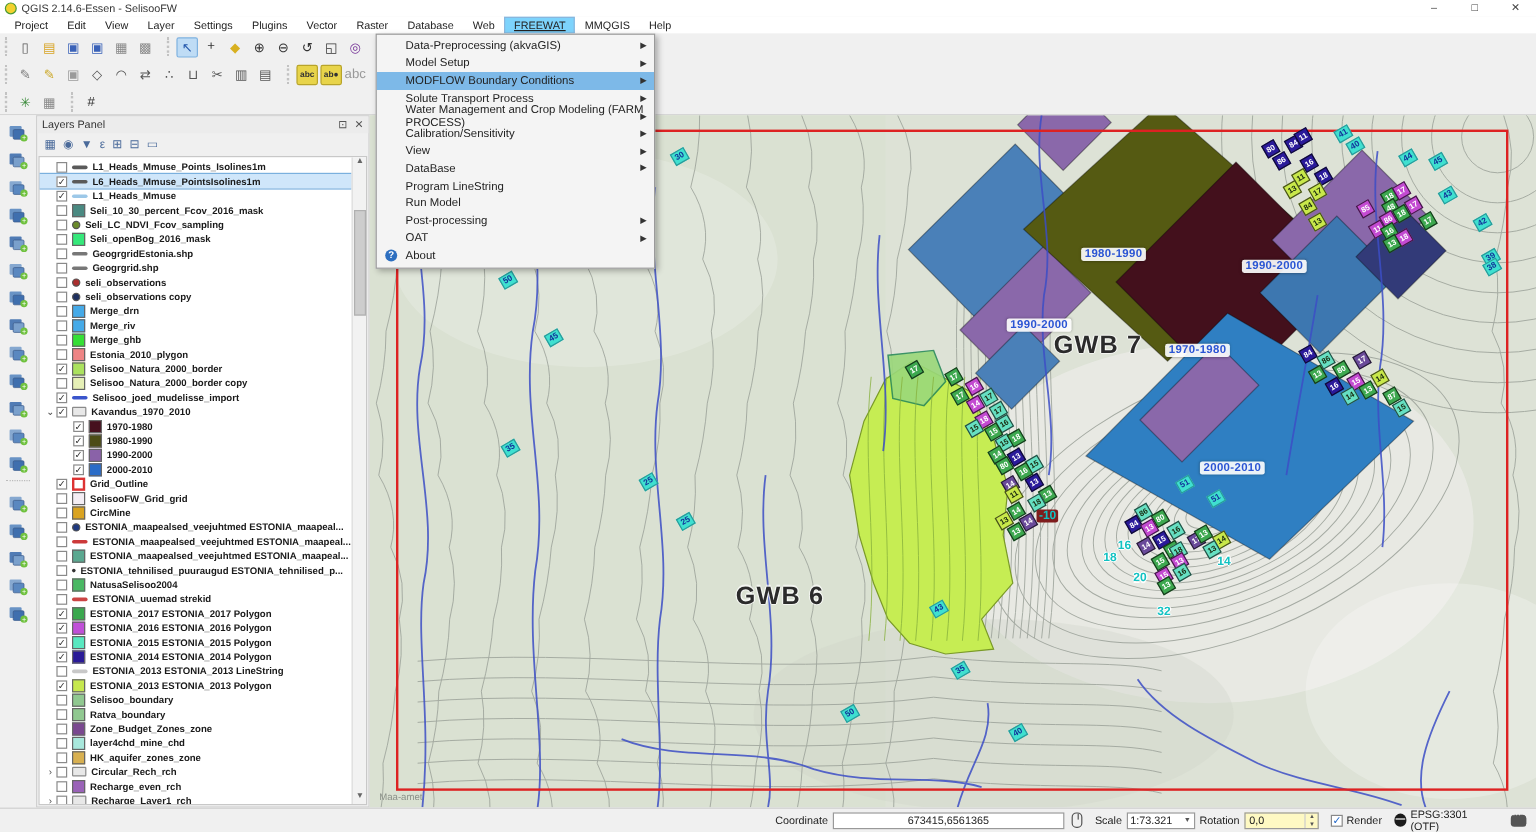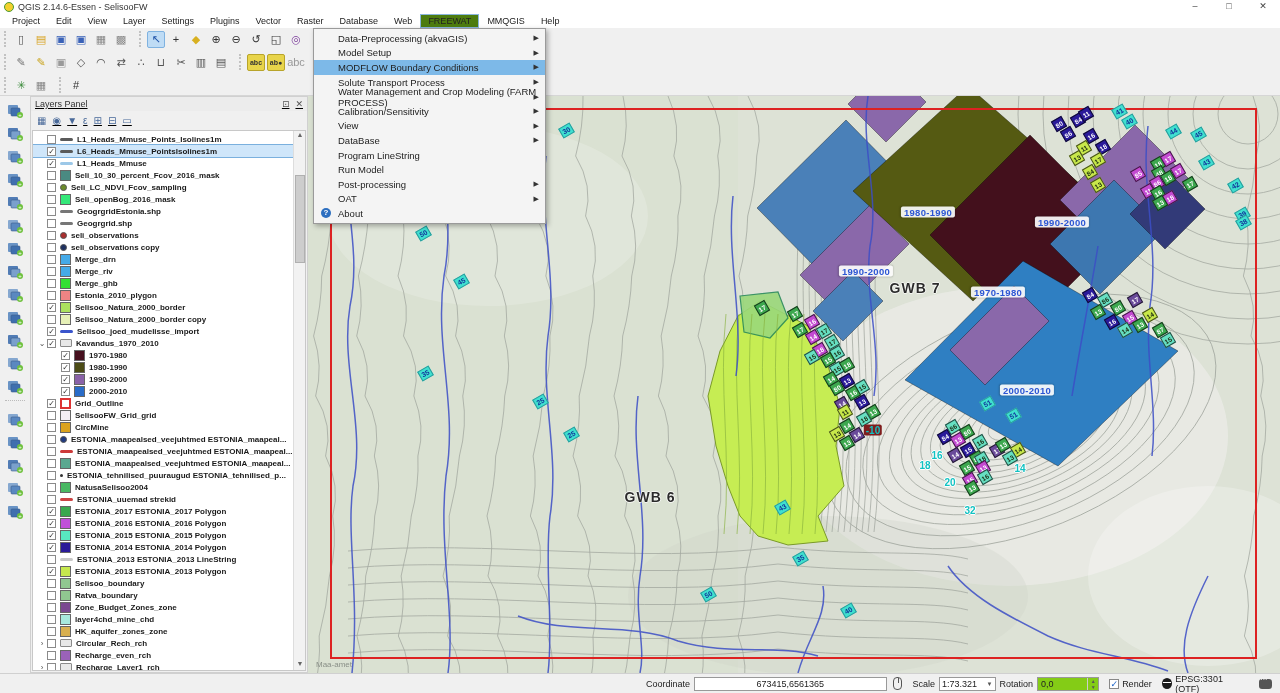--- a/index.html
+++ b/index.html
@@ -14,21 +14,21 @@
   .appicon:before { content:""; position:absolute; inset:0; border-radius:50%;
     background:#f3d12e; border:1.5px solid #4a9a35; }
   .title-text { flex:0 0 auto; }
   .win-controls { margin-left:auto; display:flex; }
   .win-btn { width:34px; height:14px; text-align:center; line-height:13px; font-size:9px; color:#444; }
 
   
   .menubar { position:absolute; left:0; top:14px; width:1280px; height:14px; background:#ffffff;
     display:flex; align-items:center; font-size:9px; color:#222; padding-left:4px; }
   .menu-item { padding:1px 7px; border:1px solid transparent; }
-  .menu-item.active { background:#4d7c0f; border-color:#8ab6dd; }
+  .menu-item.active { background:#7dd3fc; border-color:#8ab6dd;text-decoration:underline; }
 
   
   .toolbars { position:absolute; left:0; top:28px; width:1280px; height:68px; background:#f0f0f0;
     border-bottom:1px solid #d6d6d6; }
   .trow { display:flex; align-items:center; height:22px; padding-left:2px; }
   .trow2 { height:24px; } .trow3 { height:22px; }
   .thandle { width:5px; height:16px; margin:0 2px; border-left:2px dotted #c2c2c2; }
   .tbtn { width:18px; height:17px; margin:0 1px; display:flex; align-items:center; justify-content:center;
     font-size:11px; border:1px solid transparent; border-radius:2px; color:#555; background:transparent; }
   .tbtn.sel { background:#bfdcf5; border-color:#7fb2e0; }
@@ -36,21 +36,21 @@
   .tbtn.bookblue { background:#2d4f9e; color:#fff; font-weight:bold; font-size:10px; }
   .tsep { width:6px; }
 
   
   .left-toolbar { position:absolute; left:0; top:96px; width:30px; height:577px; background:#f0f0f0;
     display:flex; flex-direction:column; align-items:center; padding-top:3px; }
   .ltbtn { width:22px; height:22px; display:flex; align-items:center; justify-content:center; margin-bottom:1px; }
 
   
   .layers-panel { position:absolute; left:30px; top:96px; width:278px; height:577px;
-    background:#f0f0f0; border:1px solid #d0d0d0; display:flex; flex-direction:column;text-decoration:underline; }
+    background:#f0f0f0; border:1px solid #d0d0d0; display:flex; flex-direction:column; }
   .lp-header { height:14px; display:flex; align-items:center; font-size:9px; color:#333; padding:0 4px;
     background:#ececec; }
   .lp-header-btns { margin-left:auto; display:flex; gap:6px; color:#555; font-size:9px; }
   .lp-toolbar { height:18px; display:flex; align-items:center; padding-left:6px; gap:6px; }
   .lp-tbtn { font-size:10px; color:#4a6a9a; }
   .lp-list-wrap { position:relative; flex:1; background:#ffffff; border:1px solid #c8c8c8; margin:1px; overflow:hidden; }
   .lp-list { position:absolute; left:0; top:0; right:12px; bottom:0; overflow:hidden; padding-top:2px; }
   .lrow { display:flex; align-items:center; height:12px; padding-left:4px; white-space:nowrap; }
   .lrow.sel { background:#cfe6fa; outline:1px solid #7ab0de; }
   .lexp { width:10px; font-size:8px; color:#555; text-align:center; flex:0 0 auto; }
@@ -77,21 +77,21 @@
     font-size:6.5px; font-weight:bold; }
   .clabel { position:absolute; width:13px; height:11px; background:#3fe0d0; border:1px solid #2a9a9a;
     transform:rotate(-30deg); display:flex; align-items:center; justify-content:center;
     font-size:7px; font-weight:bold; color:#12339a; }
   .ctext { position:absolute; transform:translate(-50%,-50%); font-size:10px; font-weight:bold; color:#12c2c2;
     text-shadow:1px 0 #fff,-1px 0 #fff,0 1px #fff,0 -1px #fff; }
   .ctext.boxed { background:#7f1d1d; padding:0 2px; border-radius:2px; text-shadow:none; }
   .plabel { position:absolute; transform:translate(-50%,-50%); background:rgba(252,252,252,.92);
     color:#2b55d4; font-size:9.5px; font-weight:bold; padding:0 3px; border-radius:2px;
     box-shadow:0 0 2px rgba(0,0,0,.25); letter-spacing:.3px; }
-  .gwb { position:absolute; transform:translate(-50%,-50%); font-size:14px; font-weight:bold; color:#2b2b2b;
+  .gwb { position:absolute; transform:translate(-50%,-50%); font-size:21px; font-weight:bold; color:#2b2b2b;
     letter-spacing:1px; text-shadow:1px 0 #ffffffaa,-1px 0 #ffffffaa,0 1px #ffffffaa,0 -1px #ffffffaa; }
   .attribution { position:absolute; left:8px; bottom:4px; font-size:8px; color:#8a9088; }
 
   
   .fw-menu { position:absolute; left:313px; top:28px; width:233px; background:#f4f4f4;
     border:1px solid #9a9a9a; box-shadow:2px 2px 5px rgba(0,0,0,.3); z-index:50; padding:2px 0; }
   .fw-item { height:14.6px; display:flex; align-items:center; font-size:9.5px; color:#222; position:relative; }
   .fw-gutter { width:24px; flex:0 0 auto; display:flex; align-items:center; justify-content:center; }
   .fw-qicon { width:10px; height:10px; border-radius:50%; background:#2d6fc0; color:#fff; font-size:8px;
     font-weight:bold; text-align:center; line-height:10px; }
@@ -103,21 +103,21 @@
     border-top:1px solid #d0d0d0; display:flex; align-items:center; font-size:9px; color:#222; }
   .sb-label { margin:0 4px; }
   .sb-input { width:198px; height:14px; background:#fff; border:1px solid #999; text-align:center;
     font-size:9px; line-height:13px; }
   .sb-mouse { width:10px; height:13px; border:1.5px solid #555; border-radius:4px; margin:0 6px; position:relative; }
   .sb-mouse:before { content:""; position:absolute; left:50%; top:0; width:1px; height:5px; background:#555; }
   .sb-combo { width:58px; height:14px; background:#fff; border:1px solid #999; display:flex;
     align-items:center; padding:0 2px; }
   .sb-combo .v { flex:1; font-size:9px; }
   .sb-combo .d { font-size:6px; color:#555; }
-  .sb-spin { width:64px; height:14px; background:#84cc16; border:1px solid #999; display:flex; align-items:center; }
+  .sb-spin { width:64px; height:14px; background:#fef9c3; border:1px solid #999; display:flex; align-items:center; }
   .sb-spin .v { flex:1; padding-left:3px; font-size:9px; }
   .sb-spin .ud { width:11px; display:flex; flex-direction:column; font-size:5px; color:#555;
     line-height:6px; text-align:center; border-left:1px solid #ccc; }
   .sb-cb { width:10px; height:10px; border:1px solid #888; background:#fff; font-size:9px; line-height:9px;
     text-align:center; color:#1a62c8; margin:0 3px 0 10px; }
   .sb-crs-icon { width:11px; height:11px; border-radius:50%; background:#1a1a1a; margin:0 3px 0 10px; position:relative; }
   .sb-crs-icon:before { content:""; position:absolute; left:1px; right:1px; top:4px; height:1px; background:#fff; }
   .sb-bubble { width:13px; height:10px; background:#555; border-radius:3px; margin:0 8px 0 12px; position:relative; }
   .sb-bubble:before { content:"···"; position:absolute; left:1px; top:-3px; color:#fff; font-size:7px; letter-spacing:0; }
 </style>

